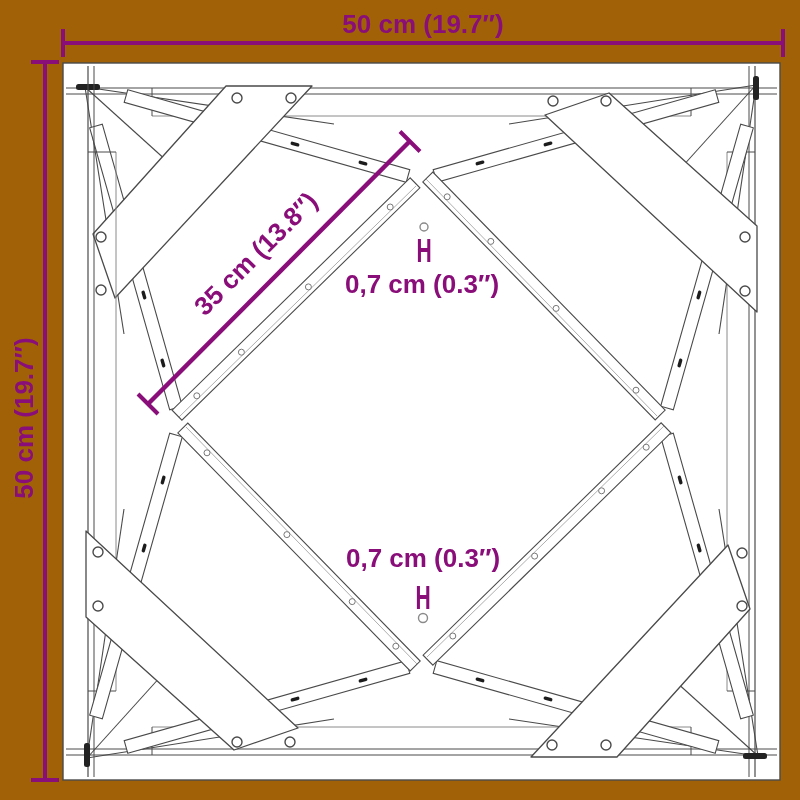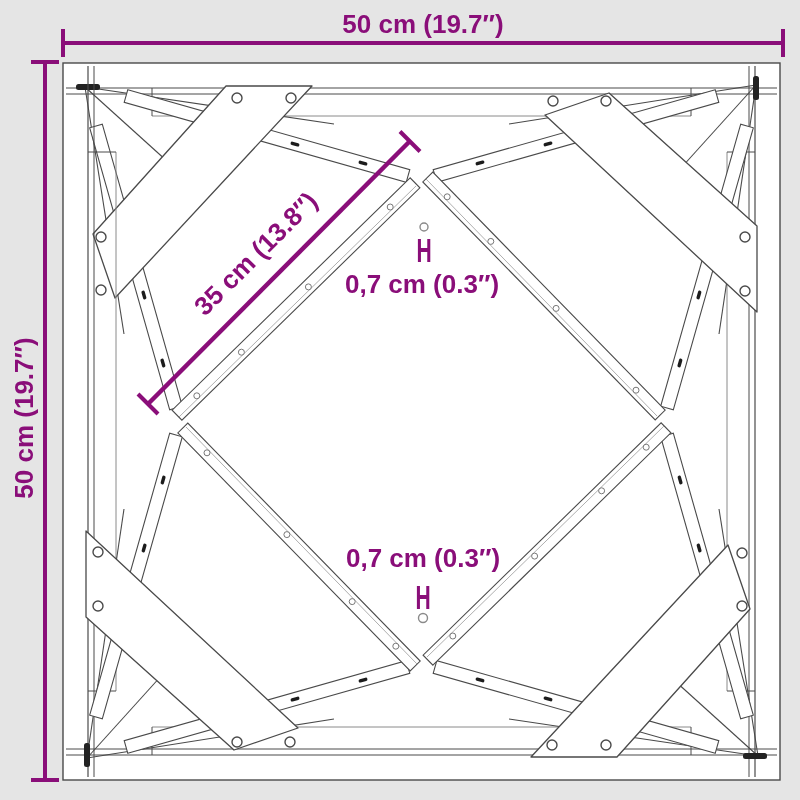--- a/index.html
+++ b/index.html
@@ -1,16 +1,16 @@
 <!DOCTYPE html>
 <html><head>
 <meta charset="utf-8">
 <style>
   html,body{margin:0;padding:0;background:#fff;}
-  .stage{width:800px;height:800px;position:relative;background:#e5e5e5;overflow:hidden;}
+  .stage{width:800px;height:800px;position:relative;background:#a16207;overflow:hidden;}
   svg{display:block;}
   svg text{font-family:"Liberation Sans","DejaVu Sans",sans-serif;font-weight:bold;}
   .dimtext{font-size:26px;}
   .hmark{font-size:34px;}
 </style>
 </head>
 <body>
 
 <div class="stage">
 <svg width="800" height="800" viewBox="0 0 800 800" xmlns="http://www.w3.org/2000/svg">

